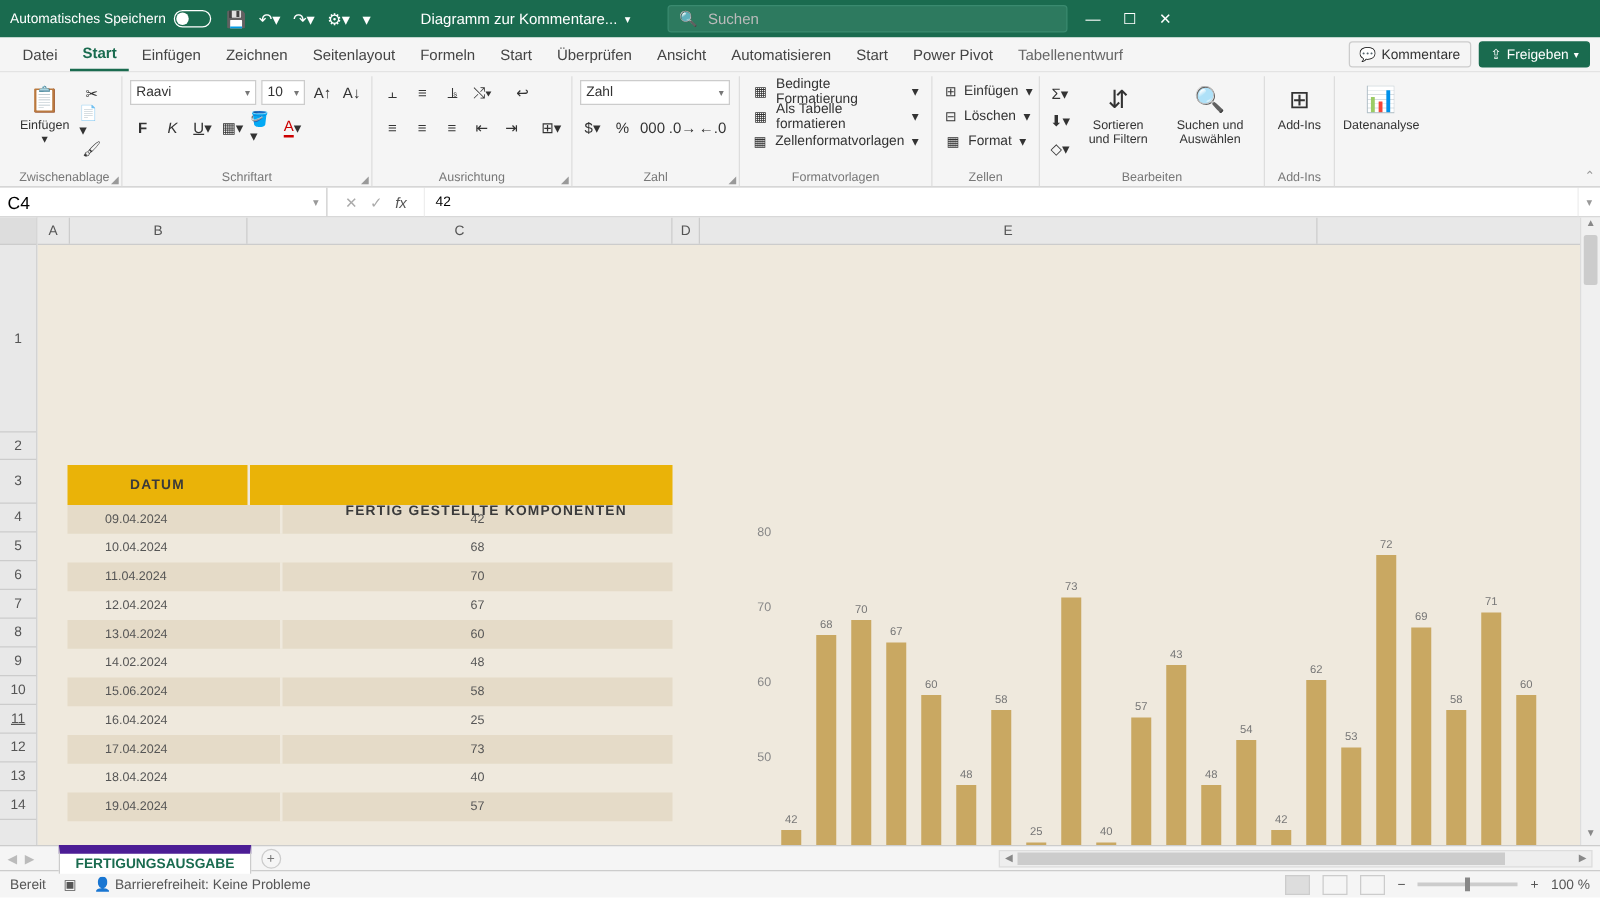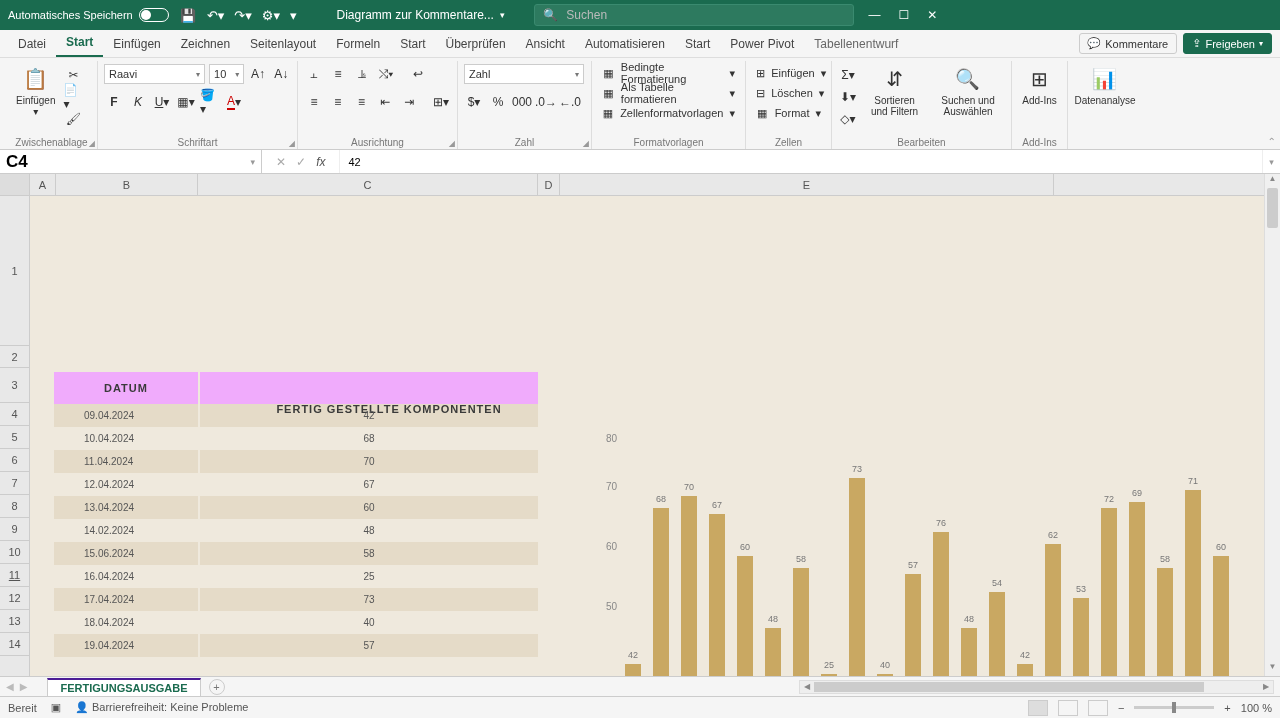--- a/index.html
+++ b/index.html
@@ -40,61 +40,61 @@
 .smallbtn { width: 20px; height: 20px; display: flex; align-items: center; justify-content: center; cursor: pointer; font-size: 12px; }
 .combo { border: 1px solid #ccc; background: #fff; height: 20px; padding: 0 4px; font-size: 11px; display: flex; align-items: center; justify-content: space-between; gap: 4px; }
 .combo .arr { font-size: 8px; color: #777; }
 .menuitem { display: flex; align-items: center; gap: 6px; font-size: 11px; cursor: pointer; padding: 2px 4px; height: 20px; }
 .menuitem .ico { width: 14px; height: 14px; display: inline-flex; align-items: center; justify-content: center; }
 .collapse-arr { position: absolute; right: 4px; bottom: 2px; font-size: 10px; color: #999; cursor: pointer; }
 
 
 .formulabar { height: 24px; border-bottom: 1px solid #ccc; display: flex; align-items: center; background: #fff; }
 .namebox { width: 262px; border-right: 1px solid #ccc; height: 100%; display: flex; align-items: center; }
-.namebox input { border: none; outline: none; width: 100%; padding: 0 6px; font-size: 17px; font-weight: bold; }
+.namebox input { border: none; outline: none; width: 100%; padding: 0 6px; font-size: 14px; }
 .namebox .arr { padding: 0 6px; color: #999; font-size: 9px; }
 .fxctl { display: flex; align-items: center; gap: 10px; padding: 0 14px; color: #aaa; border-right: 1px solid #eee; height: 100%; }
 .fxctl span { cursor: pointer; }
 .fxctl .fx { font-style: italic; color: #555; }
 .fxinput { flex: 1; border: none; outline: none; padding: 0 8px; font-size: 11px; }
 .fbexpand { width: 18px; text-align: center; color: #999; font-size: 9px; border-left: 1px solid #eee; height: 100%; display: flex; align-items: center; justify-content: center; }
 
 
 .gridwrap { position: relative; height: 502px; display: flex; }
 .rowhdrs { width: 30px; background: #e8e8e8; border-right: 1px solid #ccc; flex-shrink: 0; }
 .selall { height: 22px; border-bottom: 1px solid #ccc; background: #ddd; }
 .rowhdr { border-bottom: 1px solid #ccc; text-align: center; font-size: 11px; color: #555; display: flex; align-items: center; justify-content: center; }
 .cols { flex: 1; overflow: hidden; position: relative; }
 .colhdrs { height: 22px; background: #e8e8e8; border-bottom: 1px solid #ccc; display: flex; }
 .colhdr { border-right: 1px solid #ccc; text-align: center; font-size: 11px; color: #555; display: flex; align-items: center; justify-content: center; }
 .cells { position: relative; background: #efe9dd; height: 480px; }
 .titlecell { position: absolute; left: 30px; top: 30px; font-size: 54px; font-weight: 700; color: #234b55; letter-spacing: 4px; font-family: "Arial Black", sans-serif; }
 .table { position: absolute; left: 24px; top: 176px; width: 484px; }
-.thead { display: flex; background: #f0abfc; height: 32px; gap: 40px; }
+.thead { display: flex; background: #eab308; height: 32px; gap: 40px; }
 .thead .th { display: flex; align-items: center; justify-content: center; font-size: 11px; font-weight: 700; color: #3a3a3a; letter-spacing: 1px; }
 .thead .th:first-child { width: 146px; border-right: 2px solid #efe9dd; }
 .thead .th:last-child { flex: 1; margin-top: 37px; }
 .trow { display: flex; height: 23px; font-size: 10px; color: #555; }
 .trow:nth-child(odd) { background: #e5dbc8; }
-.trow .td1 { width: 146px; padding-left: 30px; display: flex; align-items: center; border-right: 2px solid #efe9dd; }
+.trow .td1 { width: 172px; padding-left: 30px; display: flex; align-items: center; border-right: 2px solid #efe9dd; }
 .trow .td2 { flex: 1; display: flex; align-items: center; justify-content: center; }
 .chart { position: absolute; left: 555px; top: 230px; width: 680px; height: 250px; }
 .yaxis { position: absolute; left: 0; top: 0; bottom: 5px; width: 36px; }
 .ytick { position: absolute; right: 4px; font-size: 10px; color: #888; transform: translateY(-50%); }
 .bars { position: absolute; left: 40px; right: 0; top: 0; bottom: 0; display: flex; align-items: flex-end; gap: 12px; }
 .bar { width: 16px; background: #c9a862; position: relative; }
 .barlbl { position: absolute; top: -14px; left: 50%; transform: translateX(-50%); font-size: 9px; color: #777; }
 .vscroll { position: absolute; right: 0; top: 0; bottom: 0; width: 16px; background: #f0f0f0; border-left: 1px solid #ddd; }
 .vscroll .thumb { position: absolute; left: 2px; right: 2px; top: 14px; height: 40px; background: #ccc; border-radius: 2px; }
 .vscroll .arr { position: absolute; left: 0; right: 0; height: 14px; text-align: center; font-size: 8px; color: #888; }
 
 
 .sheetbar { height: 20px; background: #f5f5f5; border-top: 1px solid #ccc; display: flex; align-items: center; padding: 0 6px; }
 .sheetnav { display: flex; gap: 6px; color: #bbb; font-size: 10px; margin-right: 20px; }
-.sheettab { background: #fff; border: 1px solid #ccc; border-bottom: none; padding: 2px 12px; font-size: 11px; font-weight: 600; color: #1a6b4f; border-top: 2px solid #4c1d95; }
+.sheettab { background: #fff; border: 1px solid #ccc; border-bottom: none; padding: 2px 12px; font-size: 11px; font-weight: 600; color: #1a6b4f; border-top: 8px solid #4c1d95; }
 .addsheet { margin-left: 8px; width: 16px; height: 16px; border: 1px solid #ccc; border-radius: 50%; display: flex; align-items: center; justify-content: center; font-size: 11px; color: #777; cursor: pointer; }
 .hscroll { margin-left: auto; width: 475px; height: 14px; background: #eee; border: 1px solid #ddd; position: relative; }
 .hscroll .arr { position: absolute; top: 0; bottom: 0; width: 14px; text-align: center; font-size: 8px; color: #888; display: flex; align-items: center; justify-content: center; }
 .hscroll .thumb { position: absolute; left: 14px; top: 1px; bottom: 1px; width: 390px; background: #ccc; }
 
 
 .statusbar { height: 22px; background: #f5f5f5; border-top: 1px solid #ccc; display: flex; align-items: center; padding: 0 8px; font-size: 11px; color: #555; }
 .statusbar .right { margin-left: auto; display: flex; align-items: center; gap: 10px; }
 .viewbtn { width: 20px; height: 16px; border: 1px solid #ccc; cursor: pointer; }
 .viewbtn.active { background: #ddd; }
@@ -378,21 +378,21 @@
               <div class="td2">40</div>
             </div>
             <div class="trow">
               <div class="td1">19.04.2024</div>
               <div class="td2">57</div>
             </div>
           </div>
       </div>
       <div class="chart">
         <div class="yaxis" id="yaxis">
-            <div class="ytick" style="top: 12px; text-align: center;">80</div>
+            <div class="ytick" style="top: 0px; text-align: center;">80</div>
             <div class="ytick" style="top: 60px;">70</div>
             <div class="ytick" style="top: 120px;">60</div>
             <div class="ytick" style="top: 180px;">50</div>
           </div>
         <div class="bars" id="bars">
             <div class="bar" style="height: 12px;">
               <span class="barlbl">42</span>
             </div>
             <div class="bar" style="height: 168px;">
               <span class="barlbl">68</span>
@@ -418,38 +418,38 @@
             <div class="bar" style="height: 198px;">
               <span class="barlbl">73</span>
             </div>
             <div class="bar" style="height: 2px;">
               <span class="barlbl">40</span>
             </div>
             <div class="bar" style="height: 102px;">
               <span class="barlbl">57</span>
             </div>
             <div class="bar" style="height: 144px;">
-              <span class="barlbl">76</span>
+              <span class="barlbl">43</span>
             </div>
             <div class="bar" style="height: 48px;">
               <span class="barlbl">48</span>
             </div>
             <div class="bar" style="height: 84px;">
               <span class="barlbl">54</span>
             </div>
             <div class="bar" style="height: 12px;">
               <span class="barlbl">42</span>
             </div>
             <div class="bar" style="height: 132px;">
               <span class="barlbl">62</span>
             </div>
             <div class="bar" style="height: 78px;">
               <span class="barlbl">53</span>
             </div>
-            <div class="bar" style="height: 168px;">
+            <div class="bar" style="height: 232px;">
               <span class="barlbl">72</span>
             </div>
             <div class="bar" style="height: 174px;">
               <span class="barlbl">69</span>
             </div>
             <div class="bar" style="height: 108px;">
               <span class="barlbl">58</span>
             </div>
             <div class="bar" style="height: 186px;">
               <span class="barlbl">71</span>

